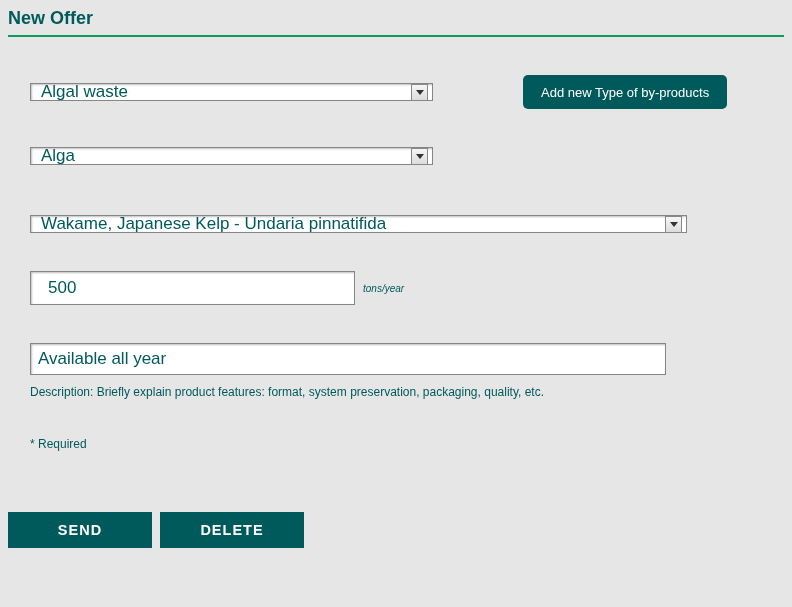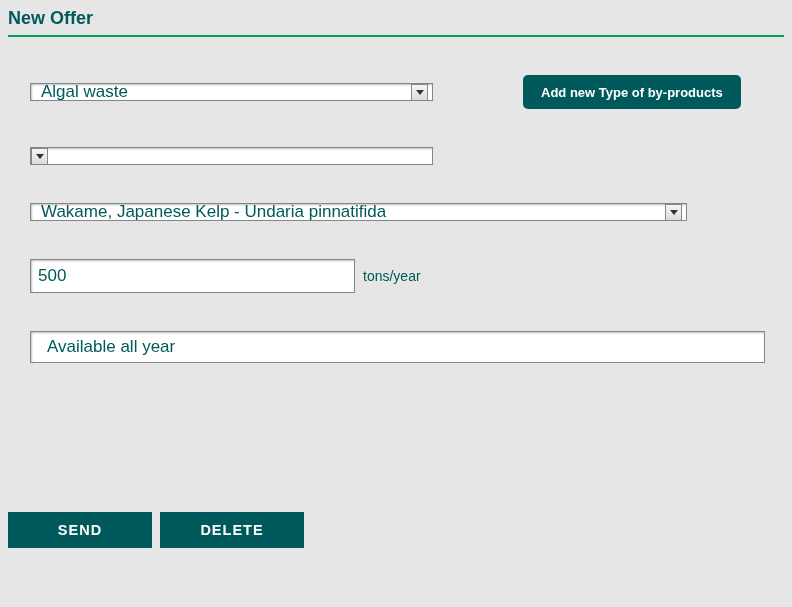--- a/index.html
+++ b/index.html
@@ -34,21 +34,21 @@
     .select-wrap {
       position: relative;
       background: #ffffff;
       border: 1px solid #868686;
       box-shadow: inset 1px 1px 2px rgba(0,0,0,0.25);
       height: 18px;
       display: flex;
       align-items: center;
     }
     .select-wide { width: 403px; }
-    .select-full { width: 657px; }
+    .select-full { width: 657px; margin-top: 12px; }
     .select-wrap .value {
       flex: 1;
       color: #005a5b;
       font-size: 17px;
       padding: 0 10px;
       white-space: nowrap;
       overflow: hidden;
     }
     .select-wrap .chevron {
       width: 17px;
@@ -62,54 +62,55 @@
     }
     .select-wrap .chevron svg {
       width: 8px;
       height: 5px;
       display: block;
     }
     .add-btn {
       background-color: #005a5b;
       color: #ffffff;
       font-size: 13px;
-      font-weight: bold;
+      font-weight: normal;
       border: none;
       border-radius: 5px;
       height: 34px;
       padding: 0 18px;
       margin-left: 90px;
       cursor: pointer;
       white-space: nowrap;
     }
     .quantity-input {
       width: 325px;
       height: 34px;
       background: #ffffff;
       border: 1px solid #868686;
       box-shadow: inset 1px 1px 2px rgba(0,0,0,0.25);
       color: #005a5b;
       font-size: 17px;
-      padding: 0 7px;
+      padding: 0 17px;
       outline: none;
     }
     .unit-label {
       color: #005a5b;
-      font-size: 14px;
+      font-size: 10px;
       margin-left: 8px;
+      font-style: italic;
     }
     .desc-input {
-      width: 735px;
+      width: 636px;
       height: 32px;
       background: #ffffff;
       border: 1px solid #868686;
       box-shadow: inset 1px 1px 2px rgba(0,0,0,0.25);
       color: #005a5b;
       font-size: 17px;
-      padding: 0 16px;
+      padding: 0 7px;
       outline: none;
     }
     .desc-row {
       margin-bottom: 10px;
     }
     .helper-text {
       color: #005a5b;
       font-size: 12px;
       margin-bottom: 38px;
     }
@@ -150,20 +151,21 @@
         <svg viewBox="0 0 10 6">
             <path d="M0 0 L5 6 L10 0 Z" fill="#333"></path>
           </svg>
       </div>
     </div>
     <button class="add-btn">Add new Type of by-products</button>
   </div>
 
   <div class="row">
     <div class="select-wrap select-wide">
+      <div class="value">Alga</div>
       <div class="chevron">
         <svg viewBox="0 0 10 6">
             <path d="M0 0 L5 6 L10 0 Z" fill="#333"></path>
           </svg>
       </div>
     </div>
   </div>
 
   <div class="row">
     <div class="select-wrap select-full">
@@ -178,20 +180,22 @@
 
   <div class="row">
     <input type="text" class="quantity-input" value="500" style="">
     <span class="unit-label">tons/year</span>
   </div>
 
   <div class="row desc-row">
     <input type="text" class="desc-input" value="Available all year" style="">
   </div>
 
-
+  <div class="helper-text">Description: Briefly explain product features: format, system preservation, packaging, quality, etc.</div>
+
+  <div class="required-text">* Required</div>
 
 </div>
 
 <div class="button-row">
   <button class="action-btn">SEND</button>
   <button class="action-btn">DELETE</button>
 </div>
 
 </body></html>

